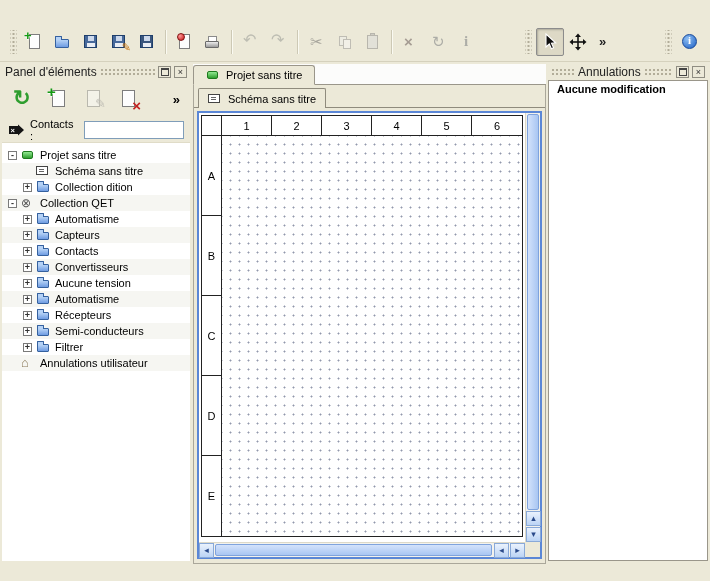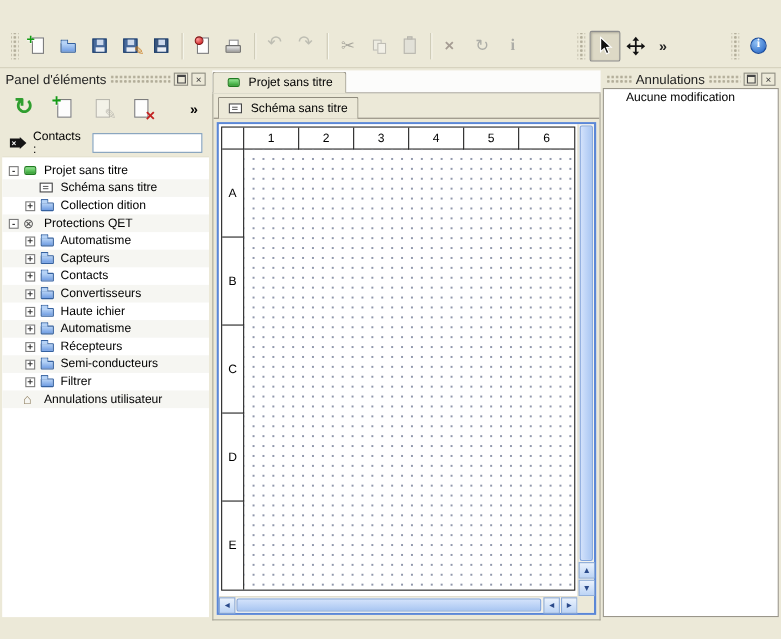--- a/index.html
+++ b/index.html
@@ -122,21 +122,21 @@
   .sbtn { position:absolute; width:15px; height:15px; background:linear-gradient(#eaf2fd,#bcd4f5); border:1px solid #89a9d8; color:#2a4a8a; font-size:9px; text-align:center; line-height:13px; }
   .vup   { left:0; bottom:16px; }  .vup::before   { content:"▴"; }
   .vdown { left:0; bottom:0; }     .vdown::before { content:"▾"; }
   .hleft { left:0; top:0; }        .hleft::before { content:"◂"; }
   .hleft2{ right:16px; top:0; }    .hleft2::before{ content:"◂"; }
   .hright{ right:0; top:0; }       .hright::before{ content:"▸"; }
   .sb-corner { position:absolute; right:0; bottom:0; width:15px; height:15px; background:#ece9d8; }
 
   
   .undo-content { flex:1; background:#fff; border:1px solid #9a968a; overflow:hidden; }
-  .undo-item { padding:2px 20px; }
+  .undo-item { padding:2px 8px;font-weight:bold; }
 </style>
 </head>
 <body>
 
 <div class="window">
 
 
   <div class="toolbar">
       <span class="tb-grip"></span>
       <div class="tb-btn">
@@ -330,21 +330,21 @@
             <i class="fold"></i>
           </span>
           <span class="tree-label">Collection dition</span>
         </div>
         <div class="tree-row alt">
           <span class="indent" style="width: 3px;"></span>
           <span class="exp">-</span>
           <span class="ic s14">
             <i class="ch qet">⊗</i>
           </span>
-          <span class="tree-label">Protections QET</span>
+          <span class="tree-label">Collection QET</span>
         </div>
         <div class="tree-row">
           <span class="indent" style="width: 18px;"></span>
           <span class="exp">+</span>
           <span class="ic s14">
             <i class="fold"></i>
           </span>
           <span class="tree-label">Automatisme</span>
         </div>
         <div class="tree-row alt">
@@ -370,21 +370,21 @@
             <i class="fold"></i>
           </span>
           <span class="tree-label">Convertisseurs</span>
         </div>
         <div class="tree-row">
           <span class="indent" style="width: 18px;"></span>
           <span class="exp">+</span>
           <span class="ic s14">
             <i class="fold"></i>
           </span>
-          <span class="tree-label">Haute ichier</span>
+          <span class="tree-label">Aucune tension</span>
         </div>
         <div class="tree-row alt">
           <span class="indent" style="width: 18px;"></span>
           <span class="exp">+</span>
           <span class="ic s14">
             <i class="fold"></i>
           </span>
           <span class="tree-label">Automatisme</span>
         </div>
         <div class="tree-row">

